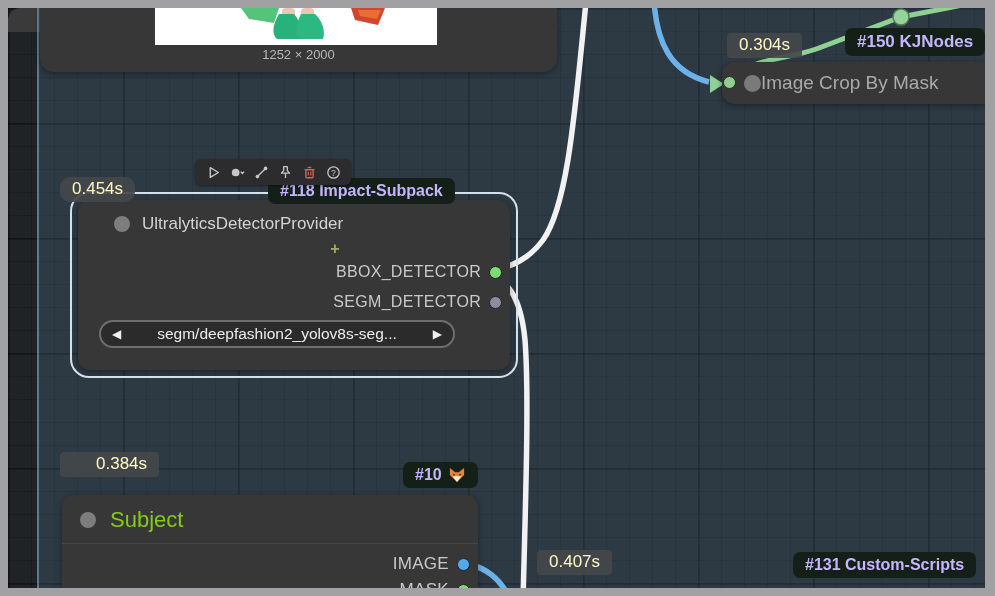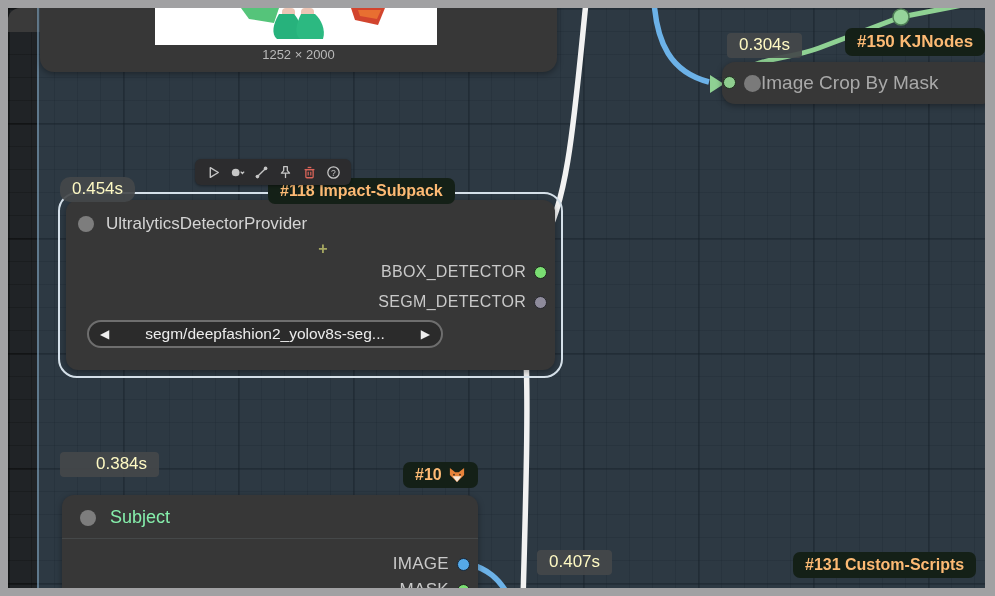--- a/index.html
+++ b/index.html
@@ -34,21 +34,21 @@
   .node-title { display:flex; align-items:center; }
   .collapse-dot { width:16px; height:16px; border-radius:50%; background:#7d7d7d; flex:0 0 auto; }
   .title-text { color:#d4d4d4; white-space:nowrap; }
 
   
   #node-preview { left:32px; top:-14px; width:517px; height:78px; border-radius:14px; }
   #node-preview .img-wrap { position:absolute; left:115px; top:14px; width:282px; height:37px; background:#fff; overflow:hidden; }
   #node-preview .caption { position:absolute; left:0; right:0; top:53px; text-align:center; color:#b9b9b9; font-size:13px; }
 
   
-  #node-ultra { left:58px; top:192px; width:489px; height:170px; }
+  #node-ultra { left:70px; top:192px; width:432px; height:170px;padding-left:24px; }
   #node-ultra::after { content:""; position:absolute; inset:-8px; border:2px solid #d5e0e9; border-radius:19px; pointer-events:none; }
   #node-ultra .node-title { padding:14px 0 0 12px; }
   #node-ultra .title-text { font-size:17px; margin-left:12px; }
   .crosshair { position:absolute; left:247px; top:40px; width:20px; text-align:center; color:#a6a861; font-size:16px; font-weight:bold; }
   .slot-row { position:absolute; right:0; height:20px; display:flex; align-items:center; justify-content:flex-end; padding-right:8px; gap:8px; }
   .slot-label { color:#c9c9c9; font-size:16px; letter-spacing:.3px; }
   .slot-dot { width:13px; height:13px; border-radius:50%; border:1px solid #1e231e; flex:0 0 auto; }
   .dot-green { background:#7ade72; }
   .dot-gray  { background:#8e8b9b; border-color:#26262c; }
   .dot-blue  { background:#55a9e8; border-color:#16283a; }
@@ -56,36 +56,36 @@
     position:absolute; left:21px; top:120px; width:356px; height:28px;
     background:#2b2b2b; border:2px solid #6e6e6e; border-radius:15px;
     display:flex; align-items:center; padding:0 11px; color:#ececec;
   }
   .combo .arrow { font-size:12px; color:#efefef; flex:0 0 auto; }
   .combo .combo-value { flex:1; text-align:center; font-size:15.5px; white-space:nowrap; overflow:hidden; }
 
   
   #node-subject { left:54px; top:487px; width:416px; height:140px; }
   #node-subject .node-title { padding:12px 0 10px 18px; border-bottom:1px solid #454849; }
-  #node-subject .title-text { font-size:18px; color:#86efac; margin-left:14px; }
+  #node-subject .title-text { font-size:22px; color:#84cc16; margin-left:14px; }
 
   
   #node-crop { left:714px; top:54px; width:272px; height:42px; border-radius:13px; display:flex; align-items:center; }
   #node-crop .io-dot { position:absolute; width:13px; height:13px; border-radius:50%; background:#8fce8f; border:1px solid #203320; top:14px; }
   #node-crop .io-left { left:1px; }
   #node-crop .collapse-dot { width:17px; height:17px; margin-left:22px; background:#7a7a7a; }
   #node-crop .title-text { font-size:19px; color:#a9a9a9; }
 
   
   #node-sliver { left:730px; top:568px; width:205px; height:24px; border-radius:12px 12px 0 0; background:#3a3a3a; }
 
   
   .badge { position:absolute; z-index:3; white-space:nowrap; }
   .time-badge { background:rgba(68,72,74,.92); color:#fef9c3; font-size:17px; border-radius:4px; padding:2px 12px 3px 12px; }
-  .id-badge { background:#142017; color:#fdba74; font-weight:bold; font-size:16px; border-radius:7px; padding:4px 12px; display:flex; align-items:center; gap:6px; }
+  .id-badge { background:#142017; color:#c4b5fd; font-weight:bold; font-size:16px; border-radius:7px; padding:4px 12px; display:flex; align-items:center; gap:6px; }
   #badge-t454 { left:52px; top:169px;border-radius:10px; }
   #badge-impact { left:260px; top:170px; }
   #badge-t304 { left:719px; top:25px; }
   #badge-kj { left:837px; top:20px; font-size:17px; }
   #badge-t384 { left:52px; top:444px;padding-left:36px; }
   #badge-fox { left:383px; top:454px;margin-left:12px; }
   #badge-t407 { left:529px; top:542px; }
   #badge-cs { left:785px; top:544px; }
 
   

